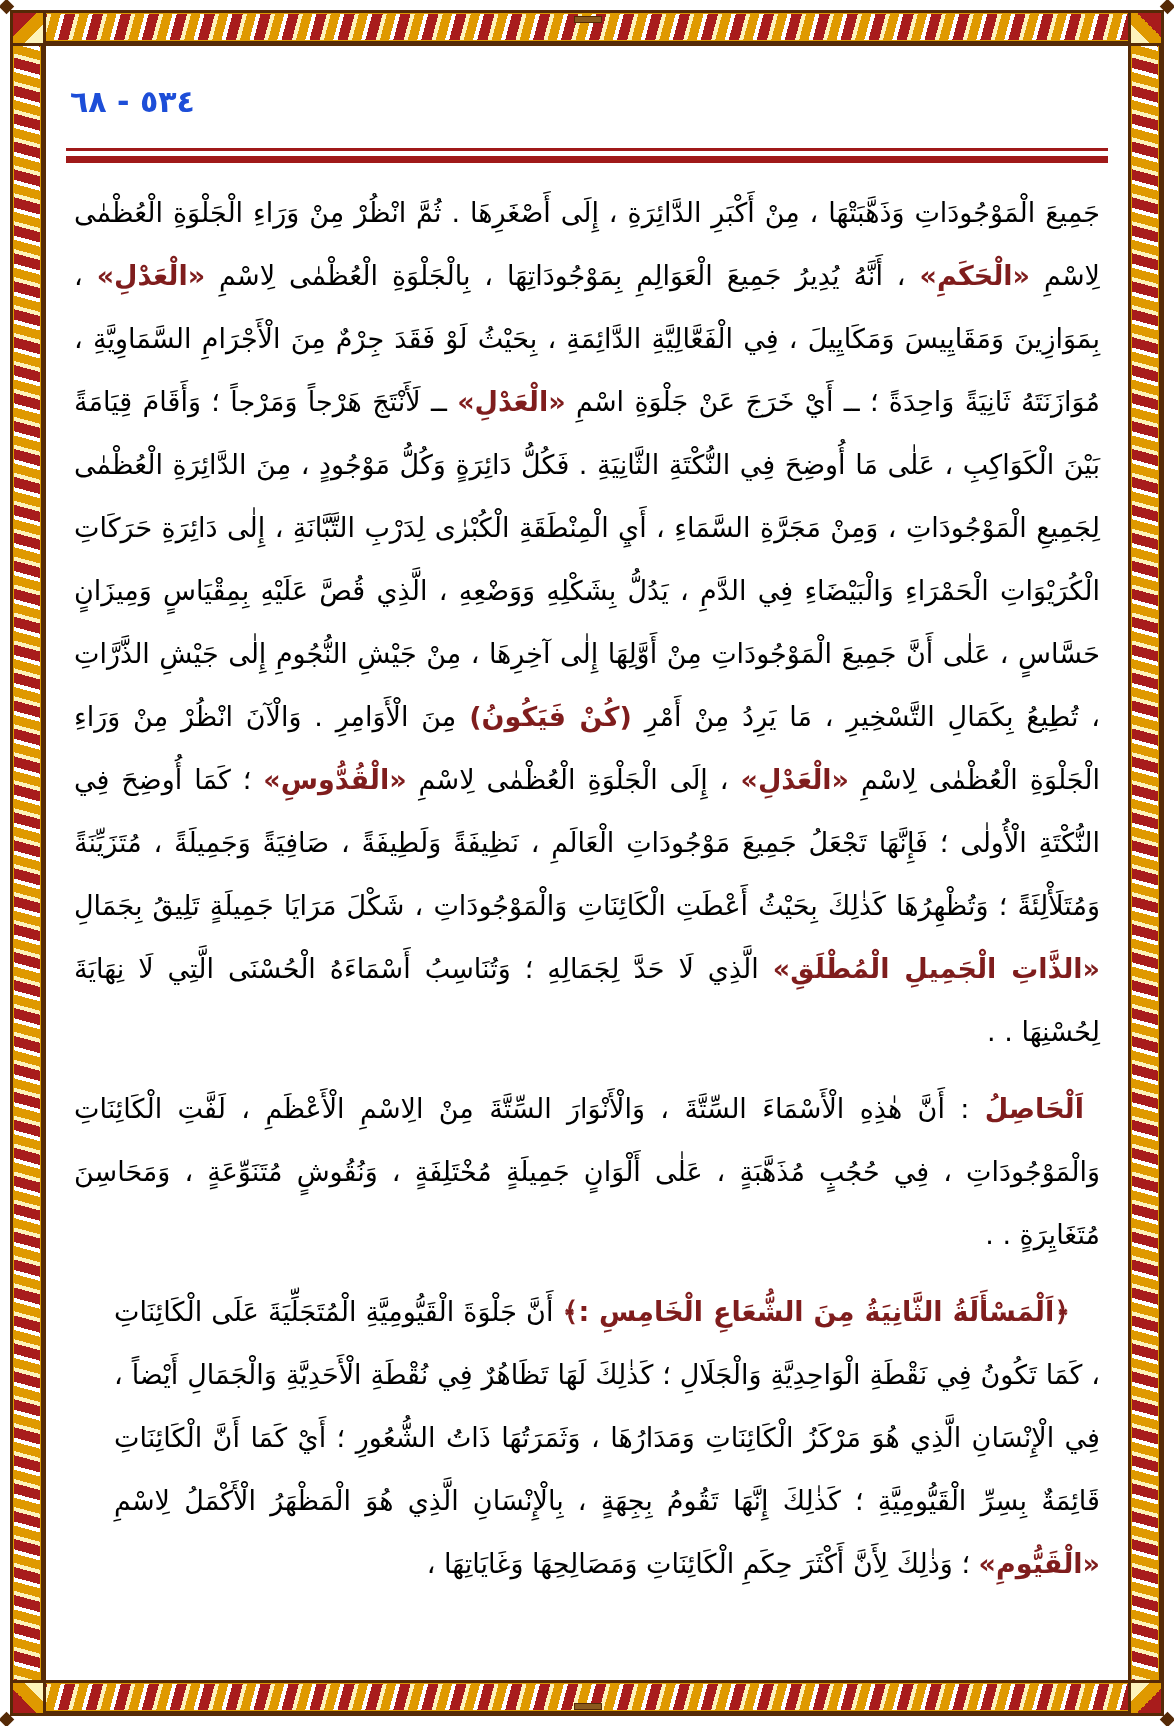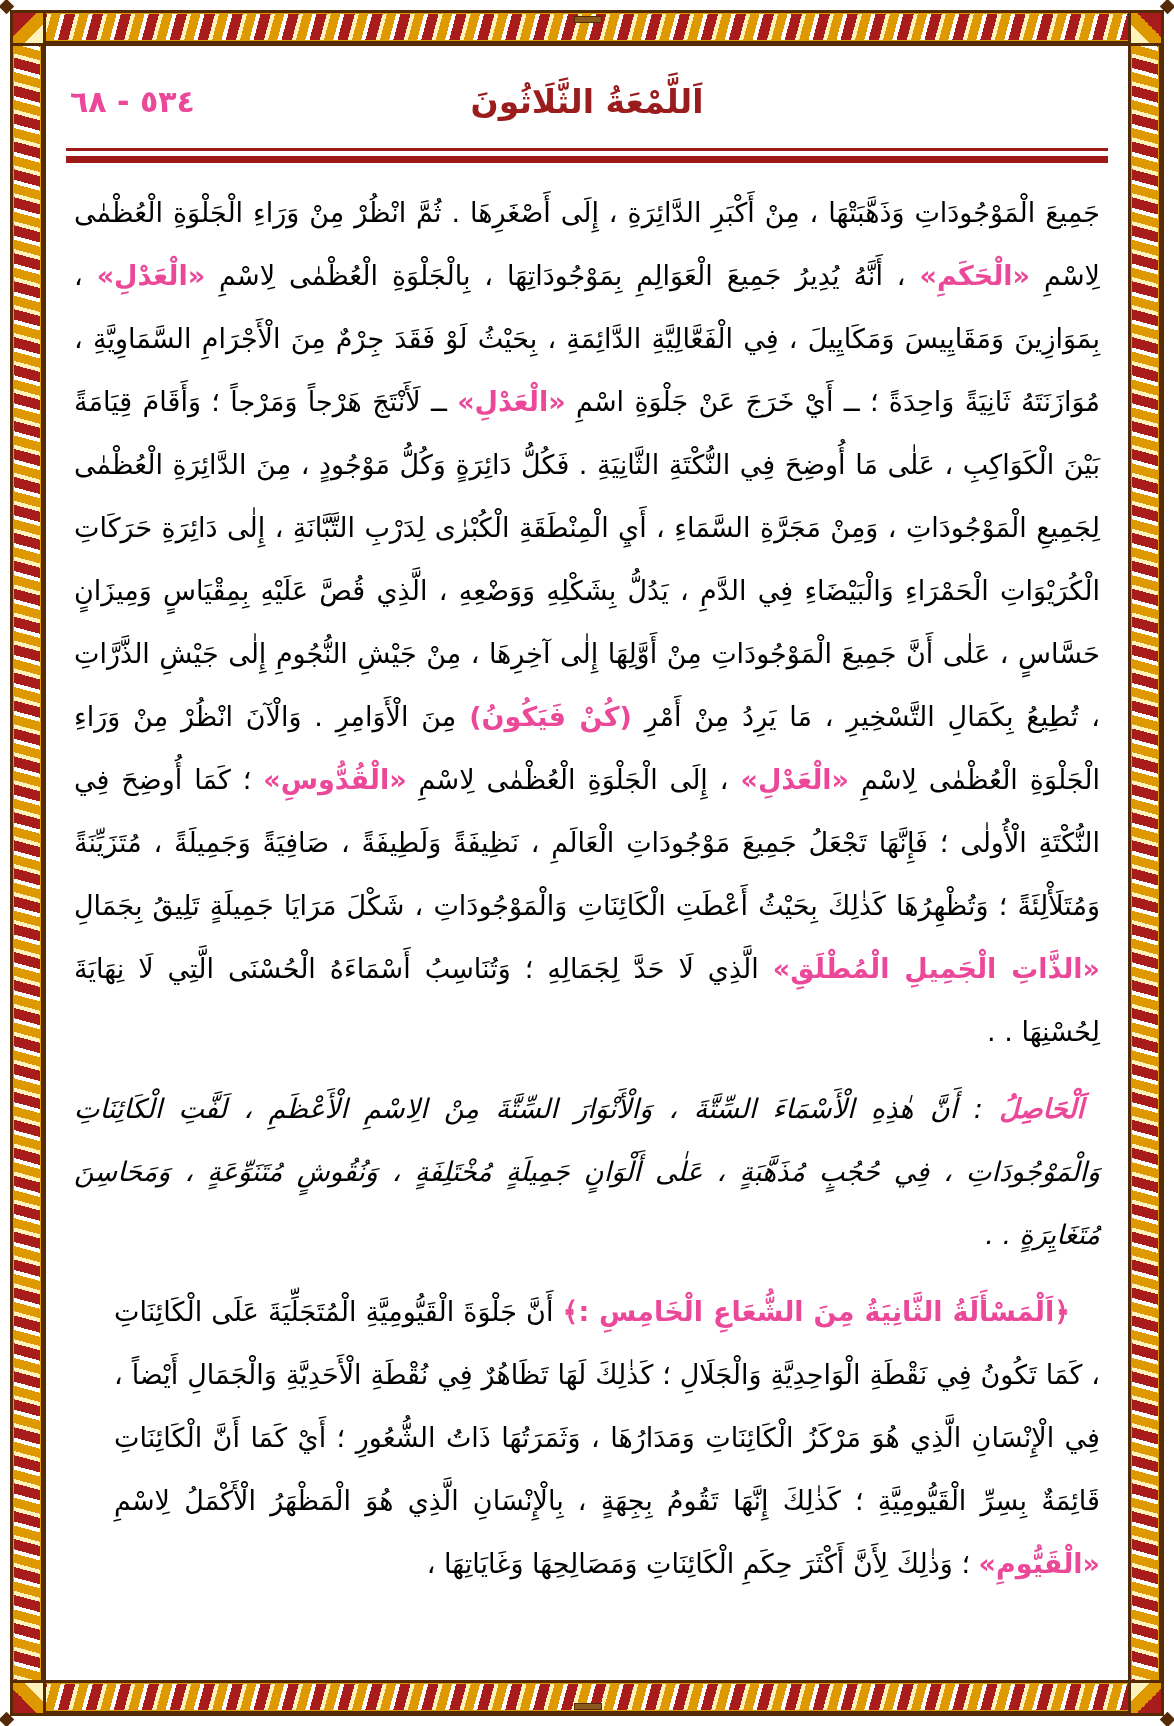--- a/index.html
+++ b/index.html
@@ -55,39 +55,39 @@
     direction:rtl;
   }
 
   .header-row { position:relative; height:72px; margin-top:14px; }
   .page-title {
     position:absolute; left:0; right:0; text-align:center;
     color:#9b1c1c; font-size:33px; font-weight:bold; line-height:64px;
   }
   .page-numbers {
     position:absolute; left:6px; top:0;
-    color:#ec4899; font-size:30px; font-weight:bold; line-height:64px;
+    color:#1d4ed8; font-size:30px; font-weight:bold; line-height:64px;
     direction:rtl;
   }
 
   .double-rule { margin:6px 2px 0 2px; }
   .double-rule .thin  { height:3px; background:#a01919; }
   .double-rule .gap   { height:5px; }
   .double-rule .thick { height:7px; background:#a01919; }
 
   .body-text {
     margin:18px 10px 0 10px;
     color:#000000; font-size:27px; line-height:63px;
     text-align:justify; text-kashida:80%;
   }
   .para { margin:0 0 14px 0; }
-  .para.indent-sm { text-indent:16px;font-style:italic; }
+  .para.indent-sm { text-indent:16px; }
   .para.indent-md { text-indent:30px;margin-left:40px; }
   .run-normal { color:#000000; }
-  .run-red { color:#ec4899; font-weight:bold; }
+  .run-red { color:#7f1d1d; font-weight:bold; }
 </style>
 </head>
 <body>
 
 <div class="frame-strip frame-h frame-top">
   <div class="tab tab-out-top"></div>
 </div>
 <div class="frame-strip frame-h frame-bottom">
   <div class="tab tab-out-bottom"></div>
 </div>
@@ -98,21 +98,20 @@
 <div class="frame-corner c-bl"></div>
 <div class="frame-corner c-br"></div>
 <div class="finial f-tl"></div>
 <div class="finial f-tr"></div>
 <div class="finial f-bl"></div>
 <div class="finial f-br"></div>
 
 <div class="content">
 
   <div class="header-row">
-    <div class="page-title">اَللَّمْعَةُ الثَّلَاثُونَ</div>
     <div class="page-numbers">٥٣٤ - ٦٨</div>
   </div>
 
   <div class="double-rule">
     <div class="thin"></div>
     <div class="gap"></div>
     <div class="thick"></div>
   </div>
 
   <div class="body-text">

